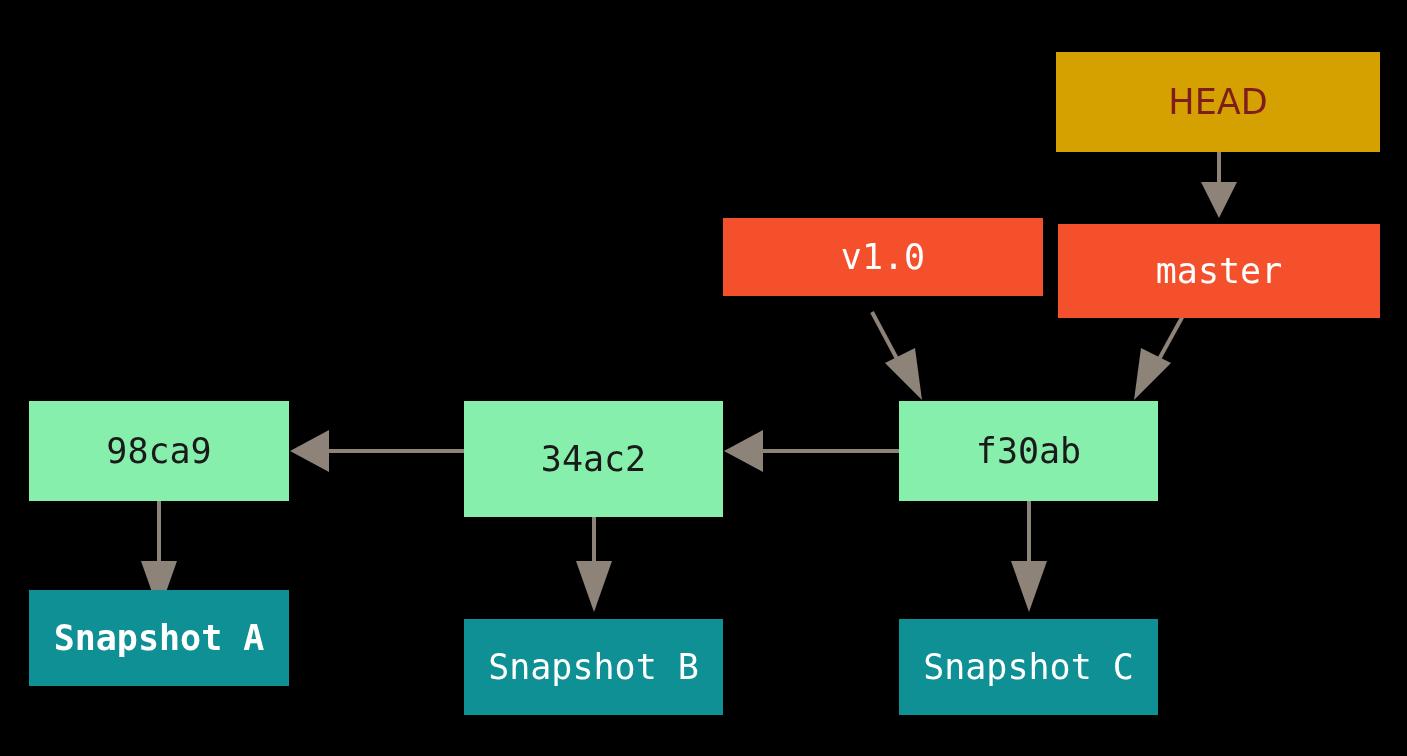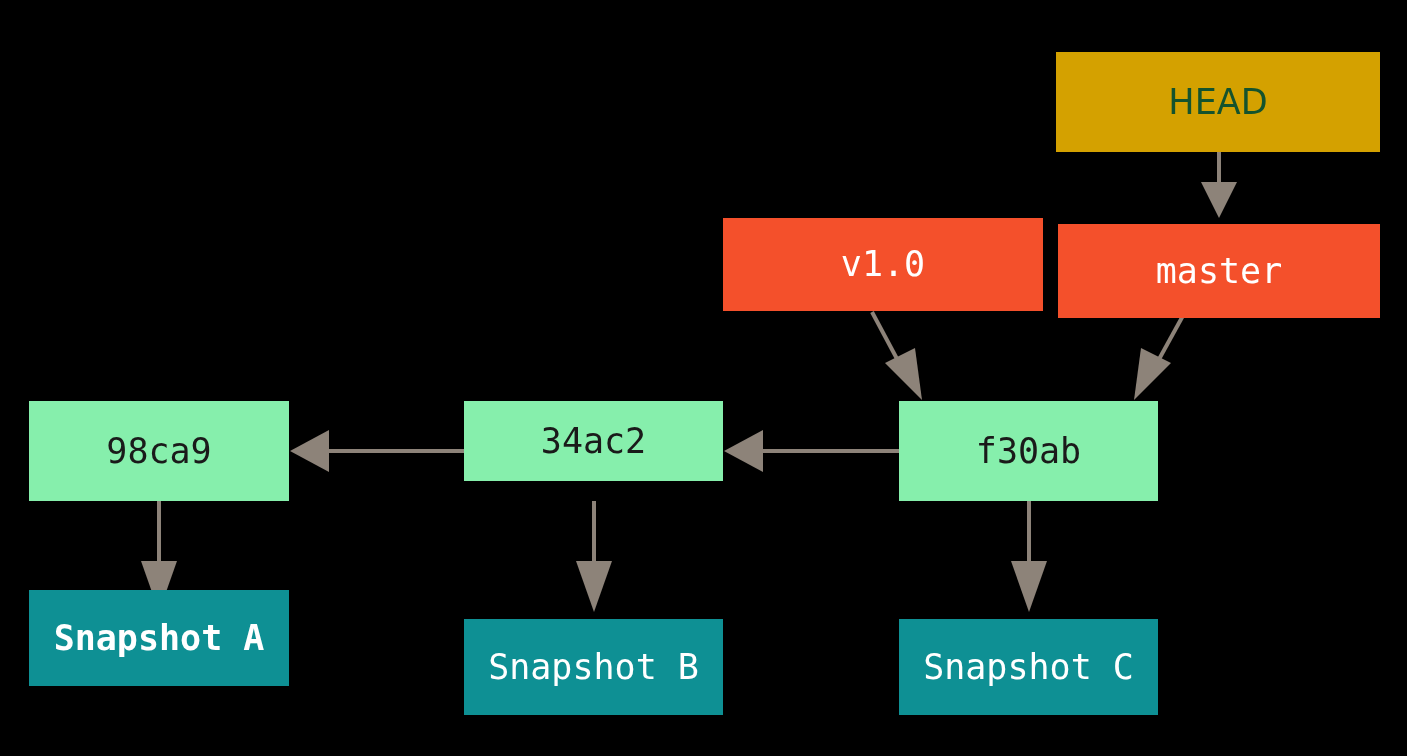--- a/index.html
+++ b/index.html
@@ -21,21 +21,21 @@
     display: flex;
     align-items: center;
     justify-content: center;
     box-sizing: border-box;
     text-align: center;
     line-height: 1;
     white-space: pre;
   }
   .node-head {
     background: #D4A100;
-    color: #14532d;
+    color: #7f1d1d;
     font-family: "DejaVu Sans", "Liberation Sans", sans-serif;
     font-size: 35px;
   }
   .node-ref {
     background: #F4502B;
     color: #FFFFFF;
     font-family: "DejaVu Sans Mono", "Liberation Mono", monospace;
     font-size: 35px;
   }
   .node-commit {
@@ -110,27 +110,27 @@
     </g>
 
     <g>
       <line class="edge-line" x1="1029" y1="501" x2="1029" y2="573"></line>
       <polygon class="edge-head" points="1011,561 1047,561 1029,612"></polygon>
     </g>
   </svg>
 
   <div class="node node-head" style="left:1056px; top:52px; width:324px; height:100px;">HEAD</div>
 
-  <div class="node node-ref" style="left:723px; top:218px; width:320px; height:93px;">v1.0</div>
+  <div class="node node-ref" style="left:723px; top:218px; width:320px; height:78px;">v1.0</div>
 
   <div class="node node-ref" style="left:1058px; top:218px; width:322px; height:94px;margin-top:6px;">master</div>
 
   <div class="node node-commit" style="left:29px; top:401px; width:260px; height:100px;">98ca9</div>
 
-  <div class="node node-commit" style="left:464px; top:401px; width:259px; height:80px;">34ac2</div>
+  <div class="node node-commit" style="left:464px; top:401px; width:259px; height:116px;">34ac2</div>
 
   <div class="node node-commit" style="left:899px; top:401px; width:259px; height:100px;text-align:center;">f30ab</div>
 
   <div class="node node-snapshot" style="left:29px; top:590px; width:260px; height:96px;font-weight:bold;">Snapshot A</div>
 
   <div class="node node-snapshot" style="left:464px; top:619px; width:259px; height:96px;">Snapshot B</div>
 
   <div class="node node-snapshot" style="left:899px; top:619px; width:259px; height:96px;">Snapshot C</div>
 
 </div>

